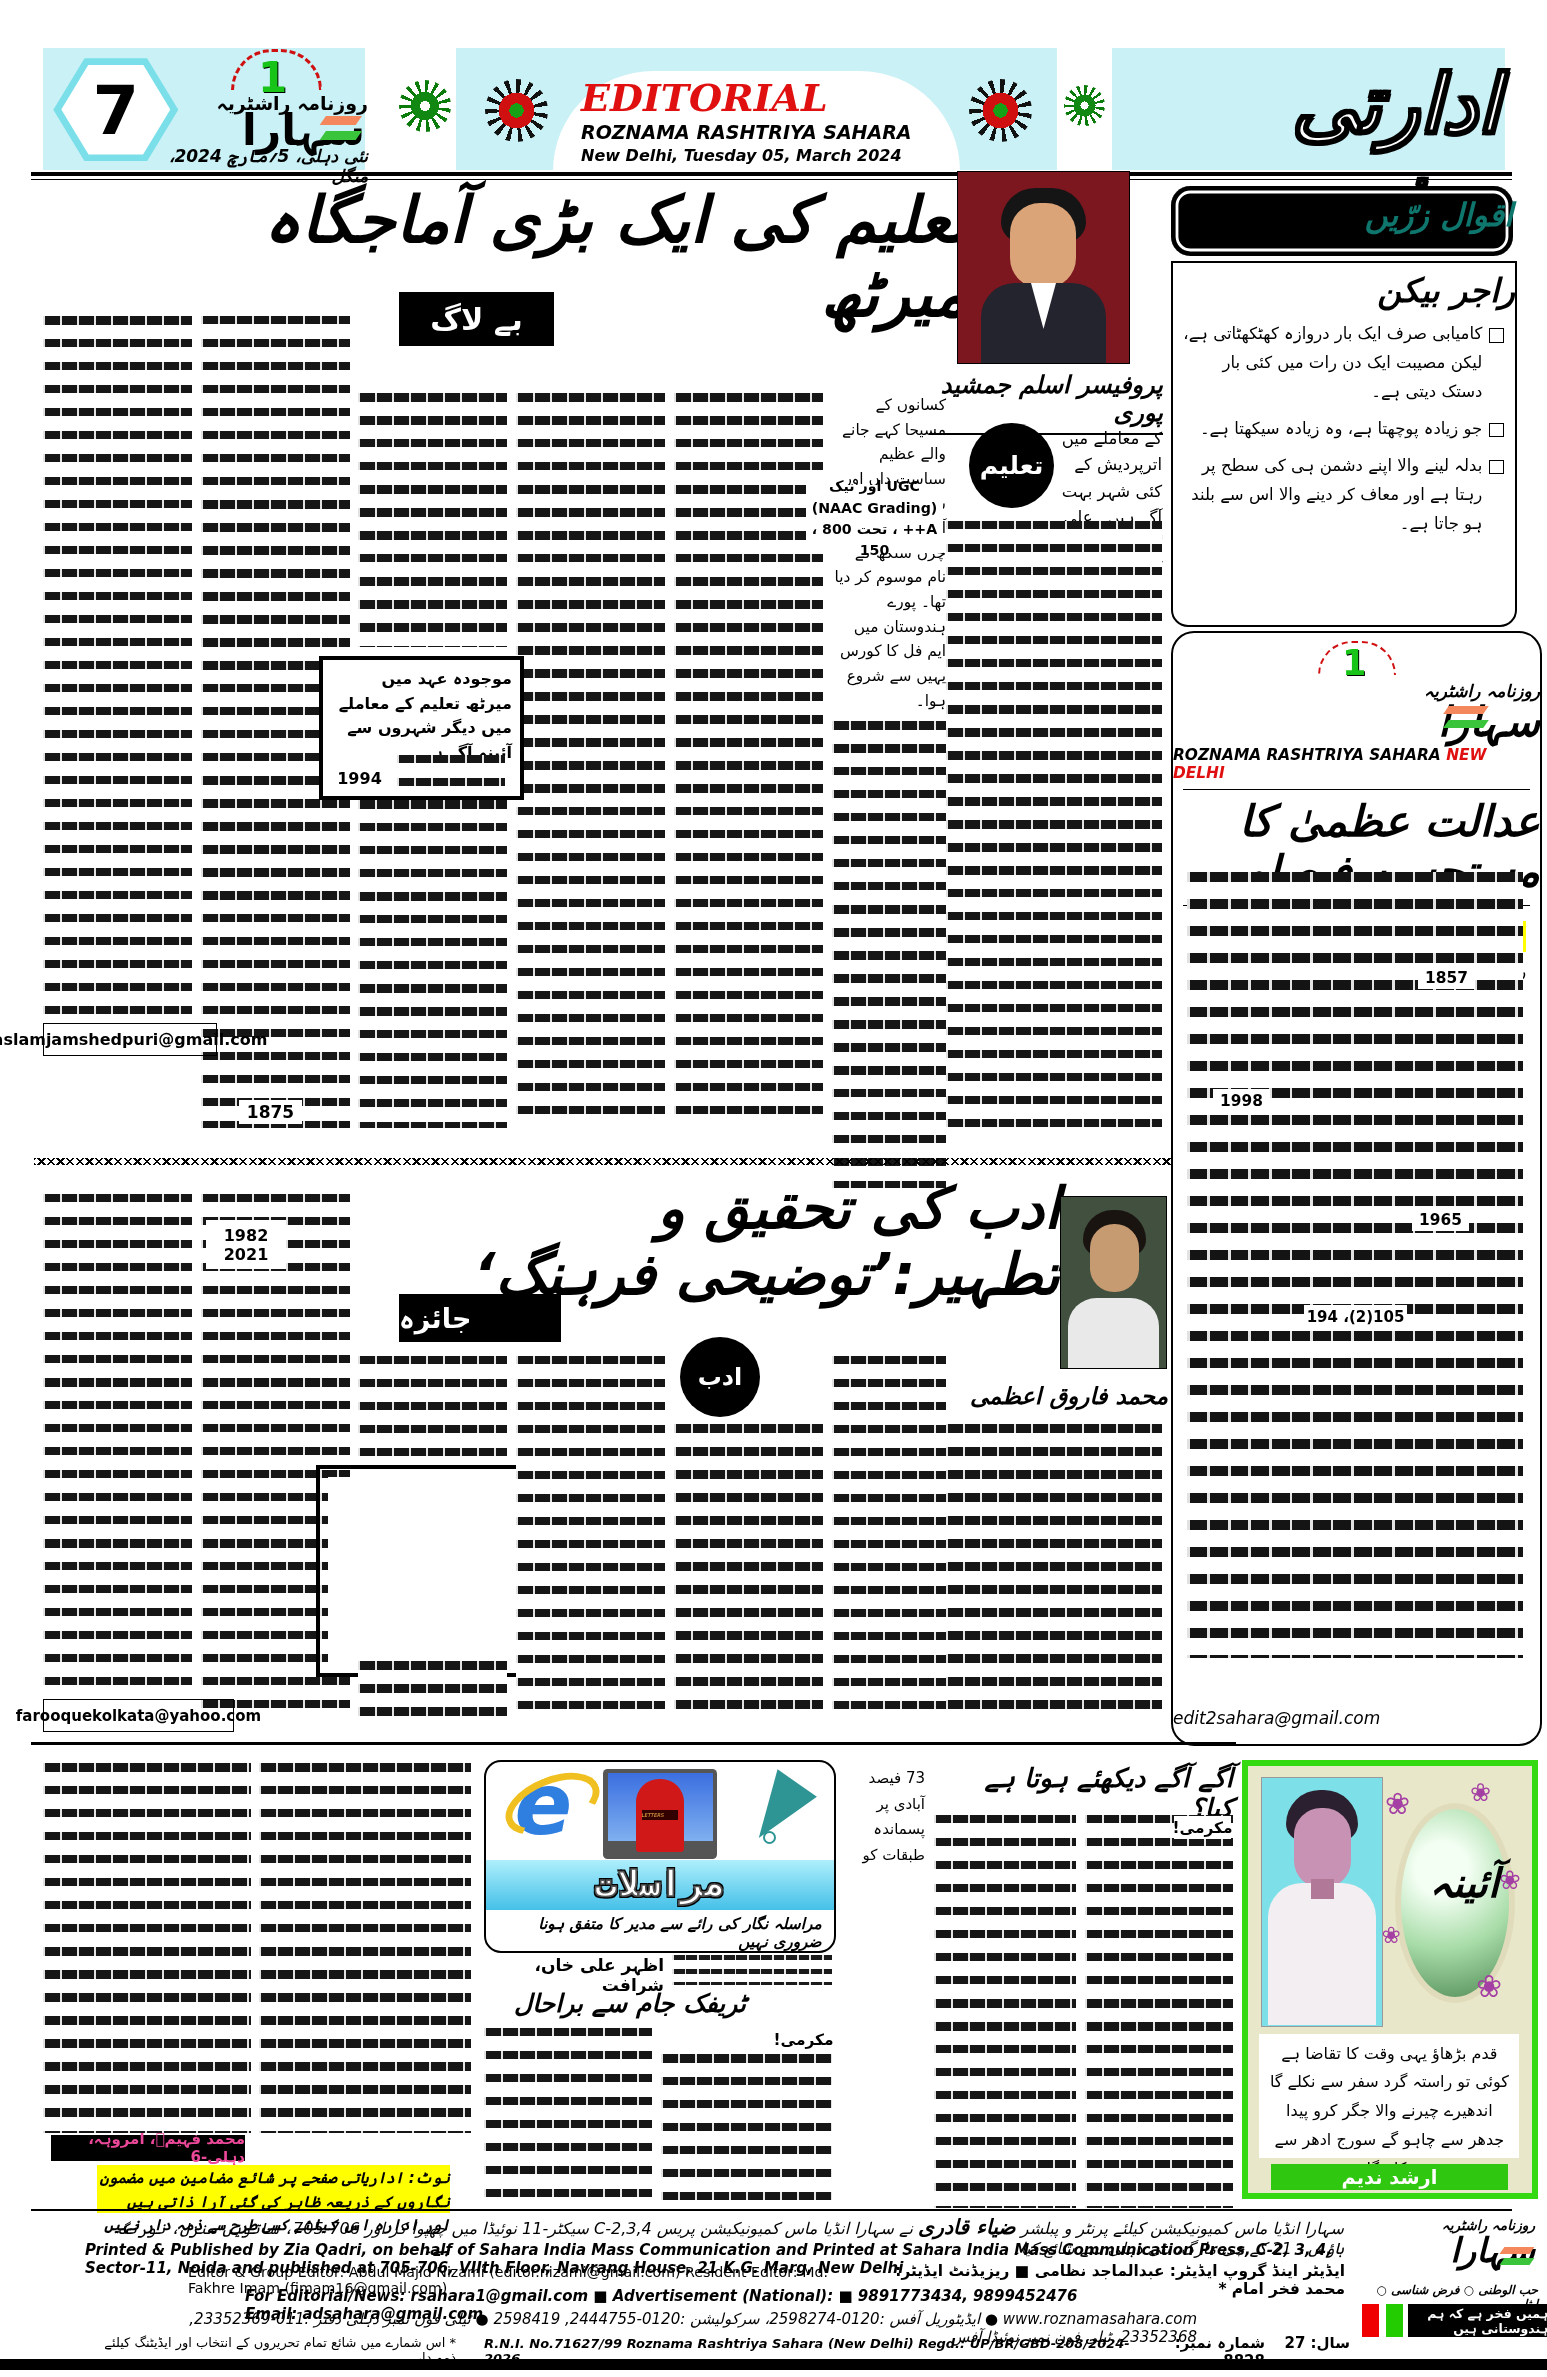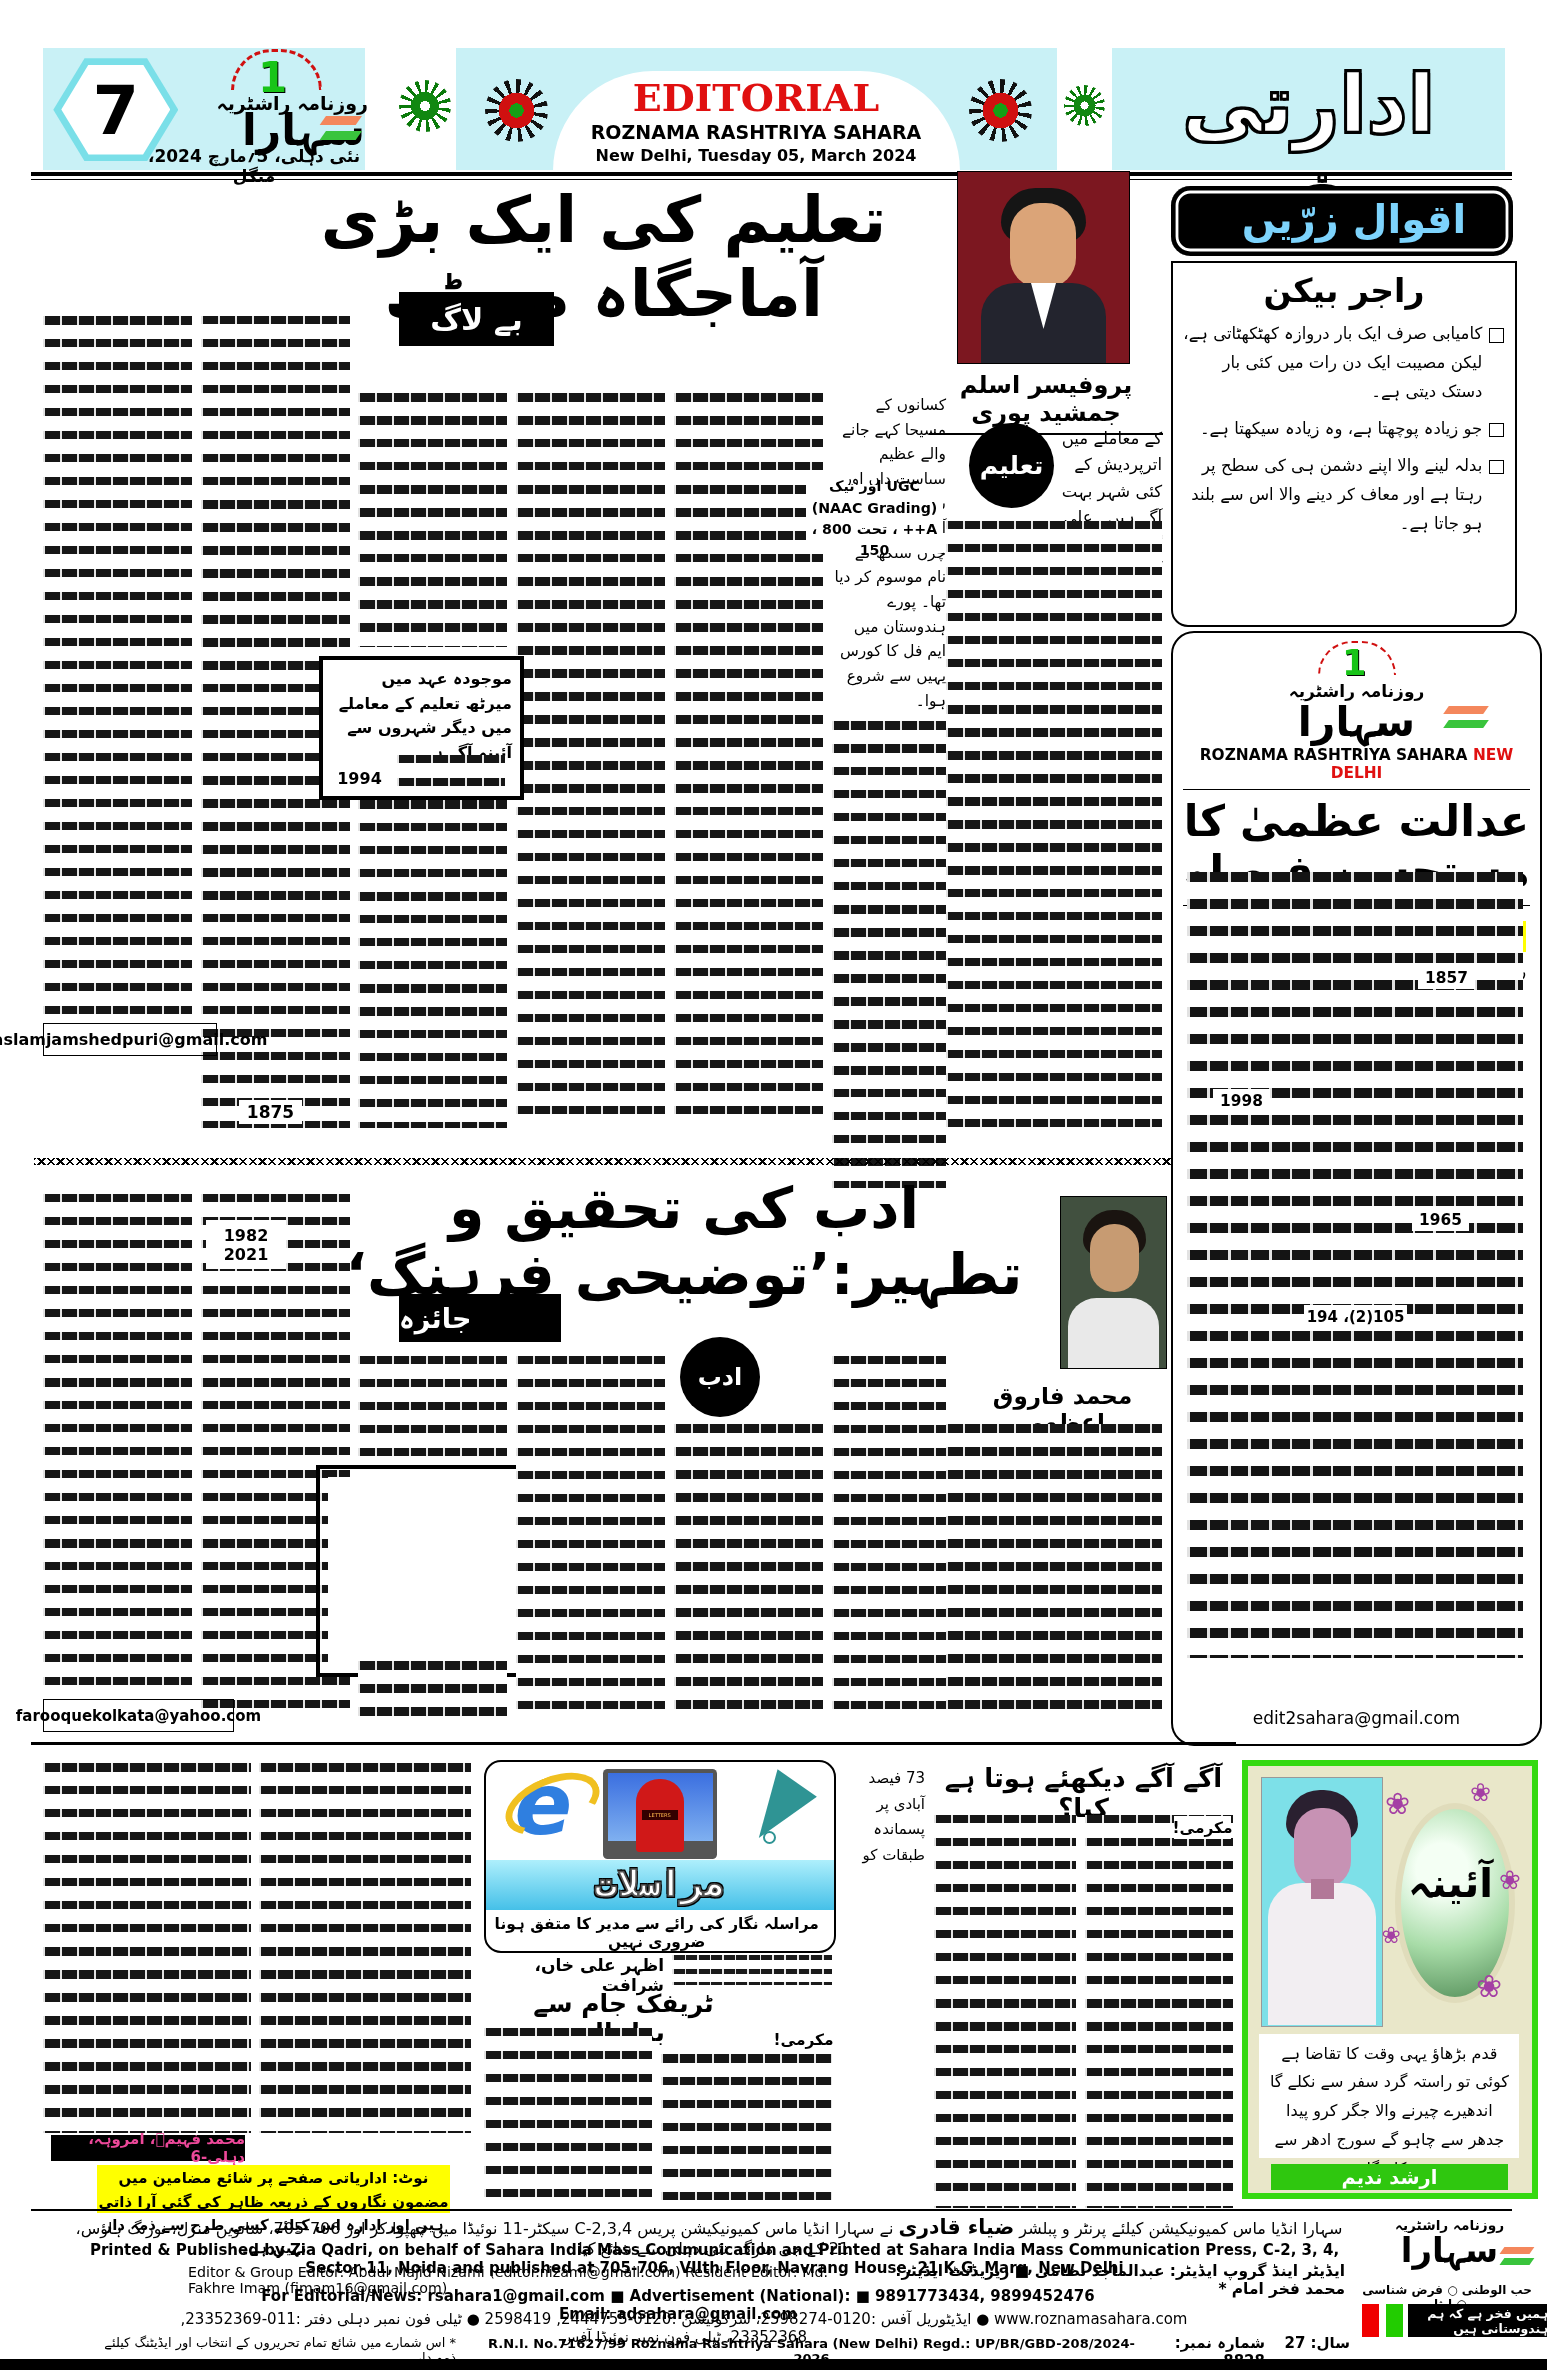--- a/index.html
+++ b/index.html
@@ -1,20 +1,20 @@
 <!DOCTYPE html>
 <html style="font-size:9px"><head>
 <meta charset="utf-8">
 <style>
   html,body{margin:0;padding:0;background:#888;}
   #paper{position:relative;width:1548px;height:2377px;background:#fff;overflow:hidden;
          font-family:"DejaVu Sans",sans-serif;color:#000;}
   .abs{position:absolute;}
   .rtl{direction:rtl;text-align:right;}
-  .ctr{text-align:center;}
+  .ctr{font-style:italic;}
   .bold{font-weight:bold;}
   
   .sim{background-image:
     repeating-linear-gradient(90deg, rgba(255,255,255,.88) 0 2.3px, rgba(255,255,255,0) 2.3px 17px),
     repeating-linear-gradient(180deg,#161616 0 8.5px,#ffffff 8.5px 23px);}
   .sim-lg{background-image:
     repeating-linear-gradient(90deg, rgba(255,255,255,.88) 0 2.8px, rgba(255,255,255,0) 2.8px 20.5px),
     repeating-linear-gradient(180deg,#141414 0 10.3px,#ffffff 10.3px 27px);}
   .sim-sm{background-image:
     repeating-linear-gradient(90deg, rgba(255,255,255,.88) 0 1.7px, rgba(255,255,255,0) 1.7px 12.5px),
@@ -79,21 +79,21 @@
   <div class="abs flower green" style="left:1064px;top:85px;width:41px;height:41px;"></div>
 
   <div class="abs cyanbox" style="left:1112px;top:48px;width:393px;height:122px;">
     <div class="abs rtl ctr outline-w" style="left:5.7px;top:10.3px;width:382px;font-size:80px;font-weight:900;">ادارتی صفحہ</div>
   </div>
 
   <div class="abs" style="left:31px;top:172px;width:1481px;height:0;border-top:4px solid #000;"></div>
   <div class="abs" style="left:31px;top:179px;width:1481px;height:1.1px;background:#000;"></div>
 
   <div class="abs" style="left:1171px;top:186px;width:342px;height:70px;background:#000;border-radius:19.4px;box-shadow:inset 0 0 0 4.6px #000, inset 0 0 0 7.4px #fff;">
-    <div class="abs rtl ctr" style="left:12px;top:10.3px;width:100%;font-size:40px;font-weight:900;color:#7dd3fc;">اقوال زرّیں</div>
+    <div class="abs rtl ctr" style="left:0;top:10.3px;width:100%;font-size:32px;font-weight:900;color:#0f766e;">اقوال زرّیں</div>
   </div>
   <div class="abs" style="left:1171px;top:261px;width:342px;height:362px;border:2.3px solid #000;border-radius:0 0 17px 17px;">
     <div class="rtl ctr" style="margin-top:8px;font-size:33px;font-weight:900;">راجر بیکن</div>
     <div class="rtl" style="margin:10.3px 11.4px 0 9px;font-size:16.5px;line-height:1.75;">
       <div style="display:flex;gap:6.8px;">
         <span style="border:1.7px solid #000;width:12.5px;height:12.5px;margin-top:8px;flex:none;"></span>
         <span>کامیابی صرف ایک بار دروازہ کھٹکھٹاتی ہے، لیکن مصیبت ایک دن رات میں کئی بار دستک دیتی ہے۔</span>
       </div>
       <div style="display:flex;gap:6.8px;margin-top:8px;">
         <span style="border:1.7px solid #000;width:12.5px;height:12.5px;margin-top:8px;flex:none;"></span>

